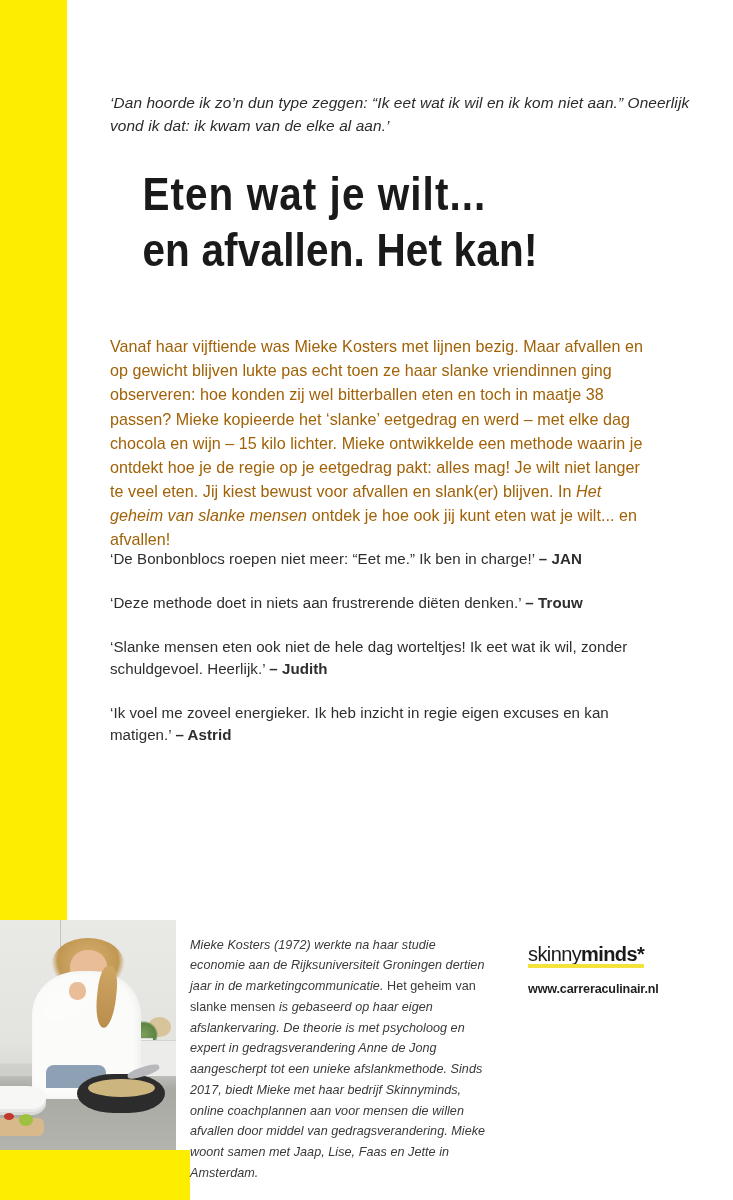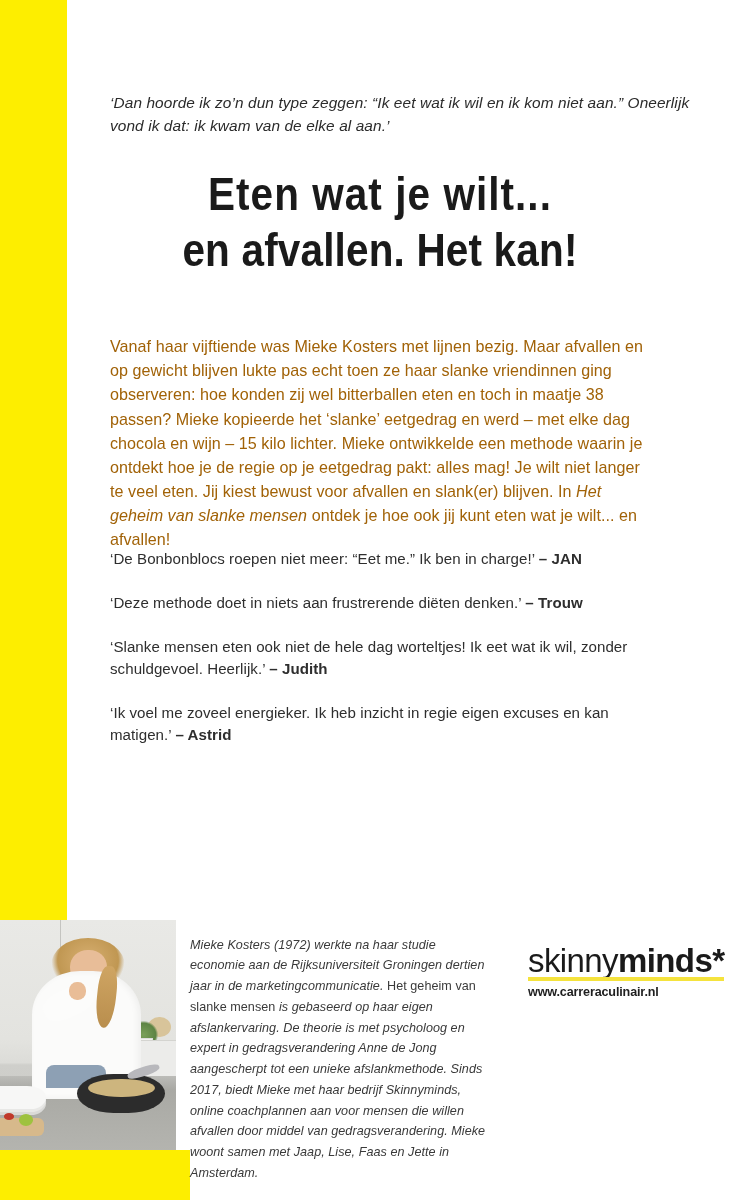--- a/index.html
+++ b/index.html
@@ -54,21 +54,21 @@
     letter-spacing: 0.1px;
     color: #2b2b2b;
   }
 
   
   .title-block {
     position: absolute;
     left: 110px;
     top: 166px;
     width: 540px;
-    text-align: center;
+    text-align: left;
     font-family: "Liberation Sans Narrow", "Liberation Sans", sans-serif;
     font-weight: bold;
     color: #1a1a1a;
   }
   .title-line {
     display: block;
     font-size: 46px;
     line-height: 1.22;
     letter-spacing: -0.2px;
     transform: scaleX(0.88);
@@ -324,38 +324,38 @@
   
   .publisher {
     position: absolute;
     left: 528px;
     top: 944px;
     width: 180px;
   }
   .logo {
     position: relative;
     display: inline-block;
-    font-size: 33px;
+    font-size: 20px;
     line-height: 1;
     letter-spacing: -0.6px;
     color: #1a1a1a;
     padding-bottom: 4px;
   }
   .logo .thin { font-weight: normal; }
   .logo .thick { font-weight: bold; }
   .logo .underline {
     position: absolute;
     left: 0;
     right: 0;
     bottom: 0;
     height: 4px;
     background: #f5e33d;
   }
   .publisher-url {
-    margin-top: 4px;
+    margin-top: 14px;
     font-size: 12.6px;
     font-weight: bold;
     letter-spacing: -0.15px;
     color: #1f1f1f;
   }
 </style>
 </head>
 <body>
 
 <div id="page">

